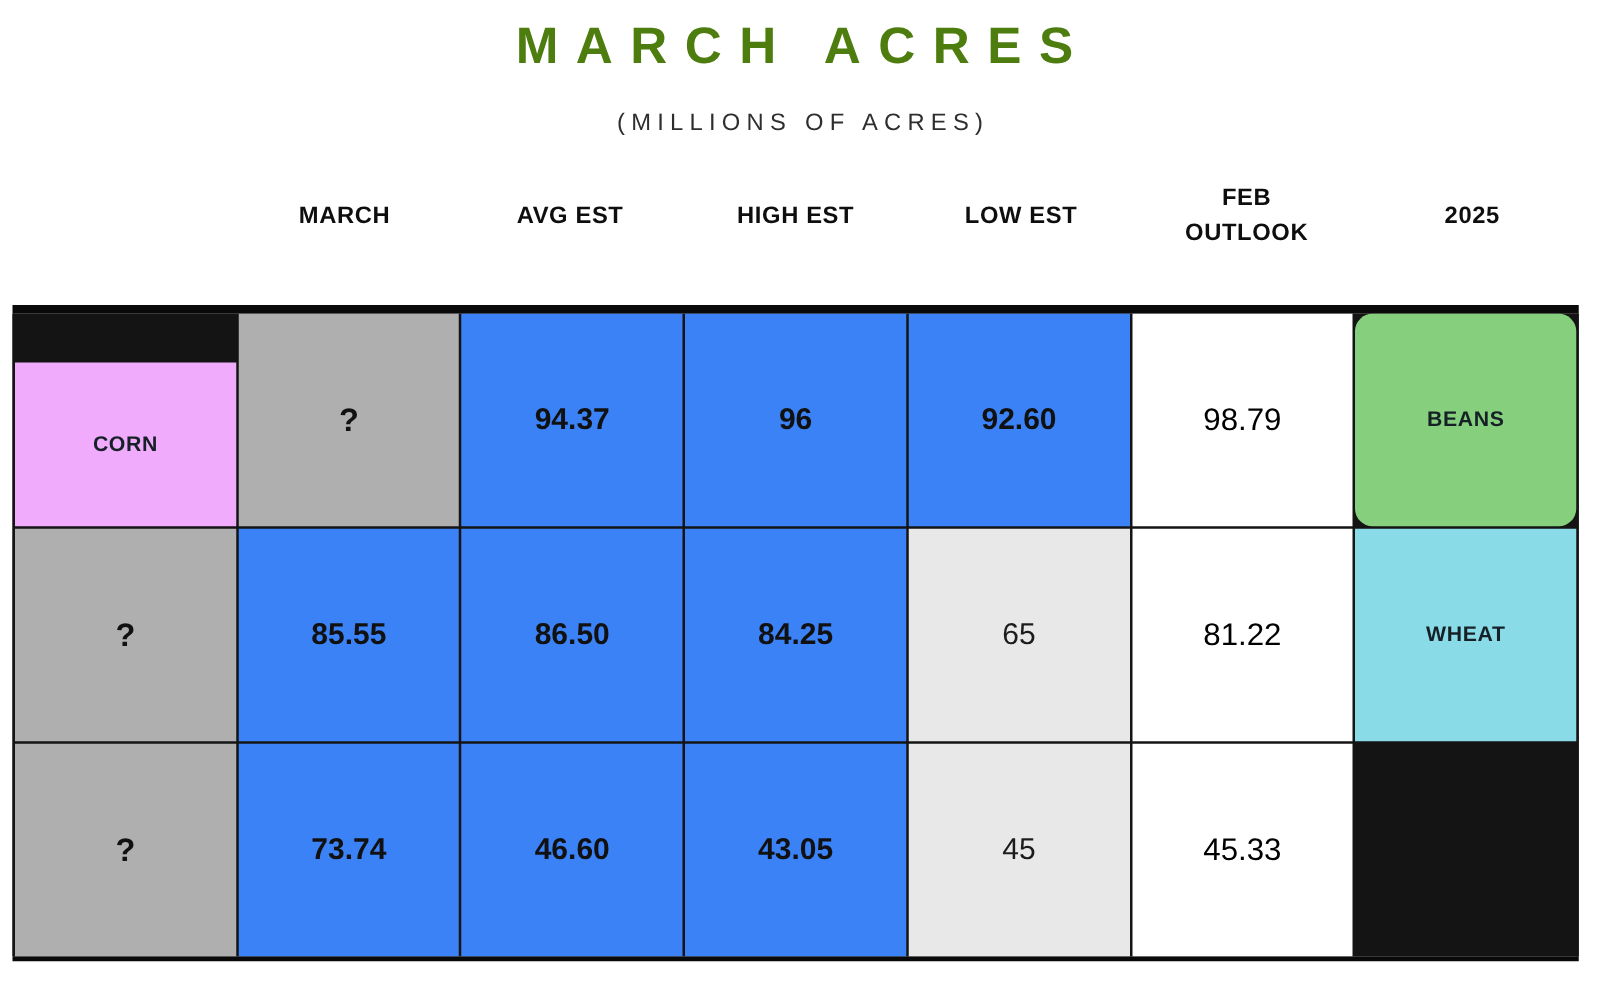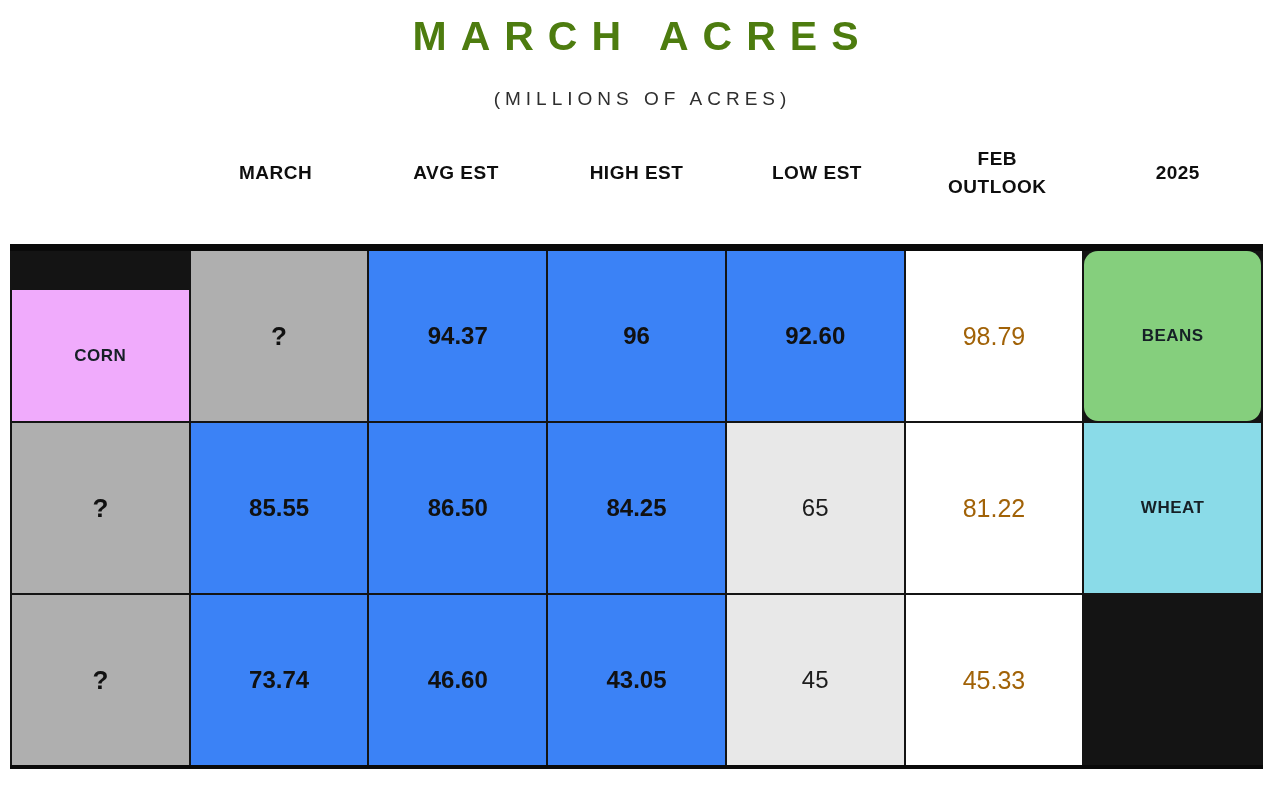--- a/index.html
+++ b/index.html
@@ -88,21 +88,21 @@
   }
   .cell.label {
     font-size: 17px;
     font-weight: 700;
     letter-spacing: 0.5px;
     color: #162026;
   }
   .cell.march   { background: #afafaf; font-size: 26px; font-weight: 700; }
   .cell.est     { background: #3b82f6; font-size: 24px; font-weight: 700; }
   .cell.feb     { background: #e8e8e8; font-size: 24px; font-weight: 400; color: #1c1c1c; }
-  .cell.y2025   { background: #ffffff; font-size: 25px; font-weight: 400; color: #a16207; }
+  .cell.y2025   { background: #ffffff; font-size: 25px; font-weight: 400; color: #000000; }
 </style>
 </head>
 <body>
 
 <div class="page-title">MARCH ACRES</div>
 <div class="page-subtitle">(MILLIONS OF ACRES)</div>
 
 <div class="col-headers">
   <div class="col-header"></div>
   <div class="col-header">MARCH</div>

